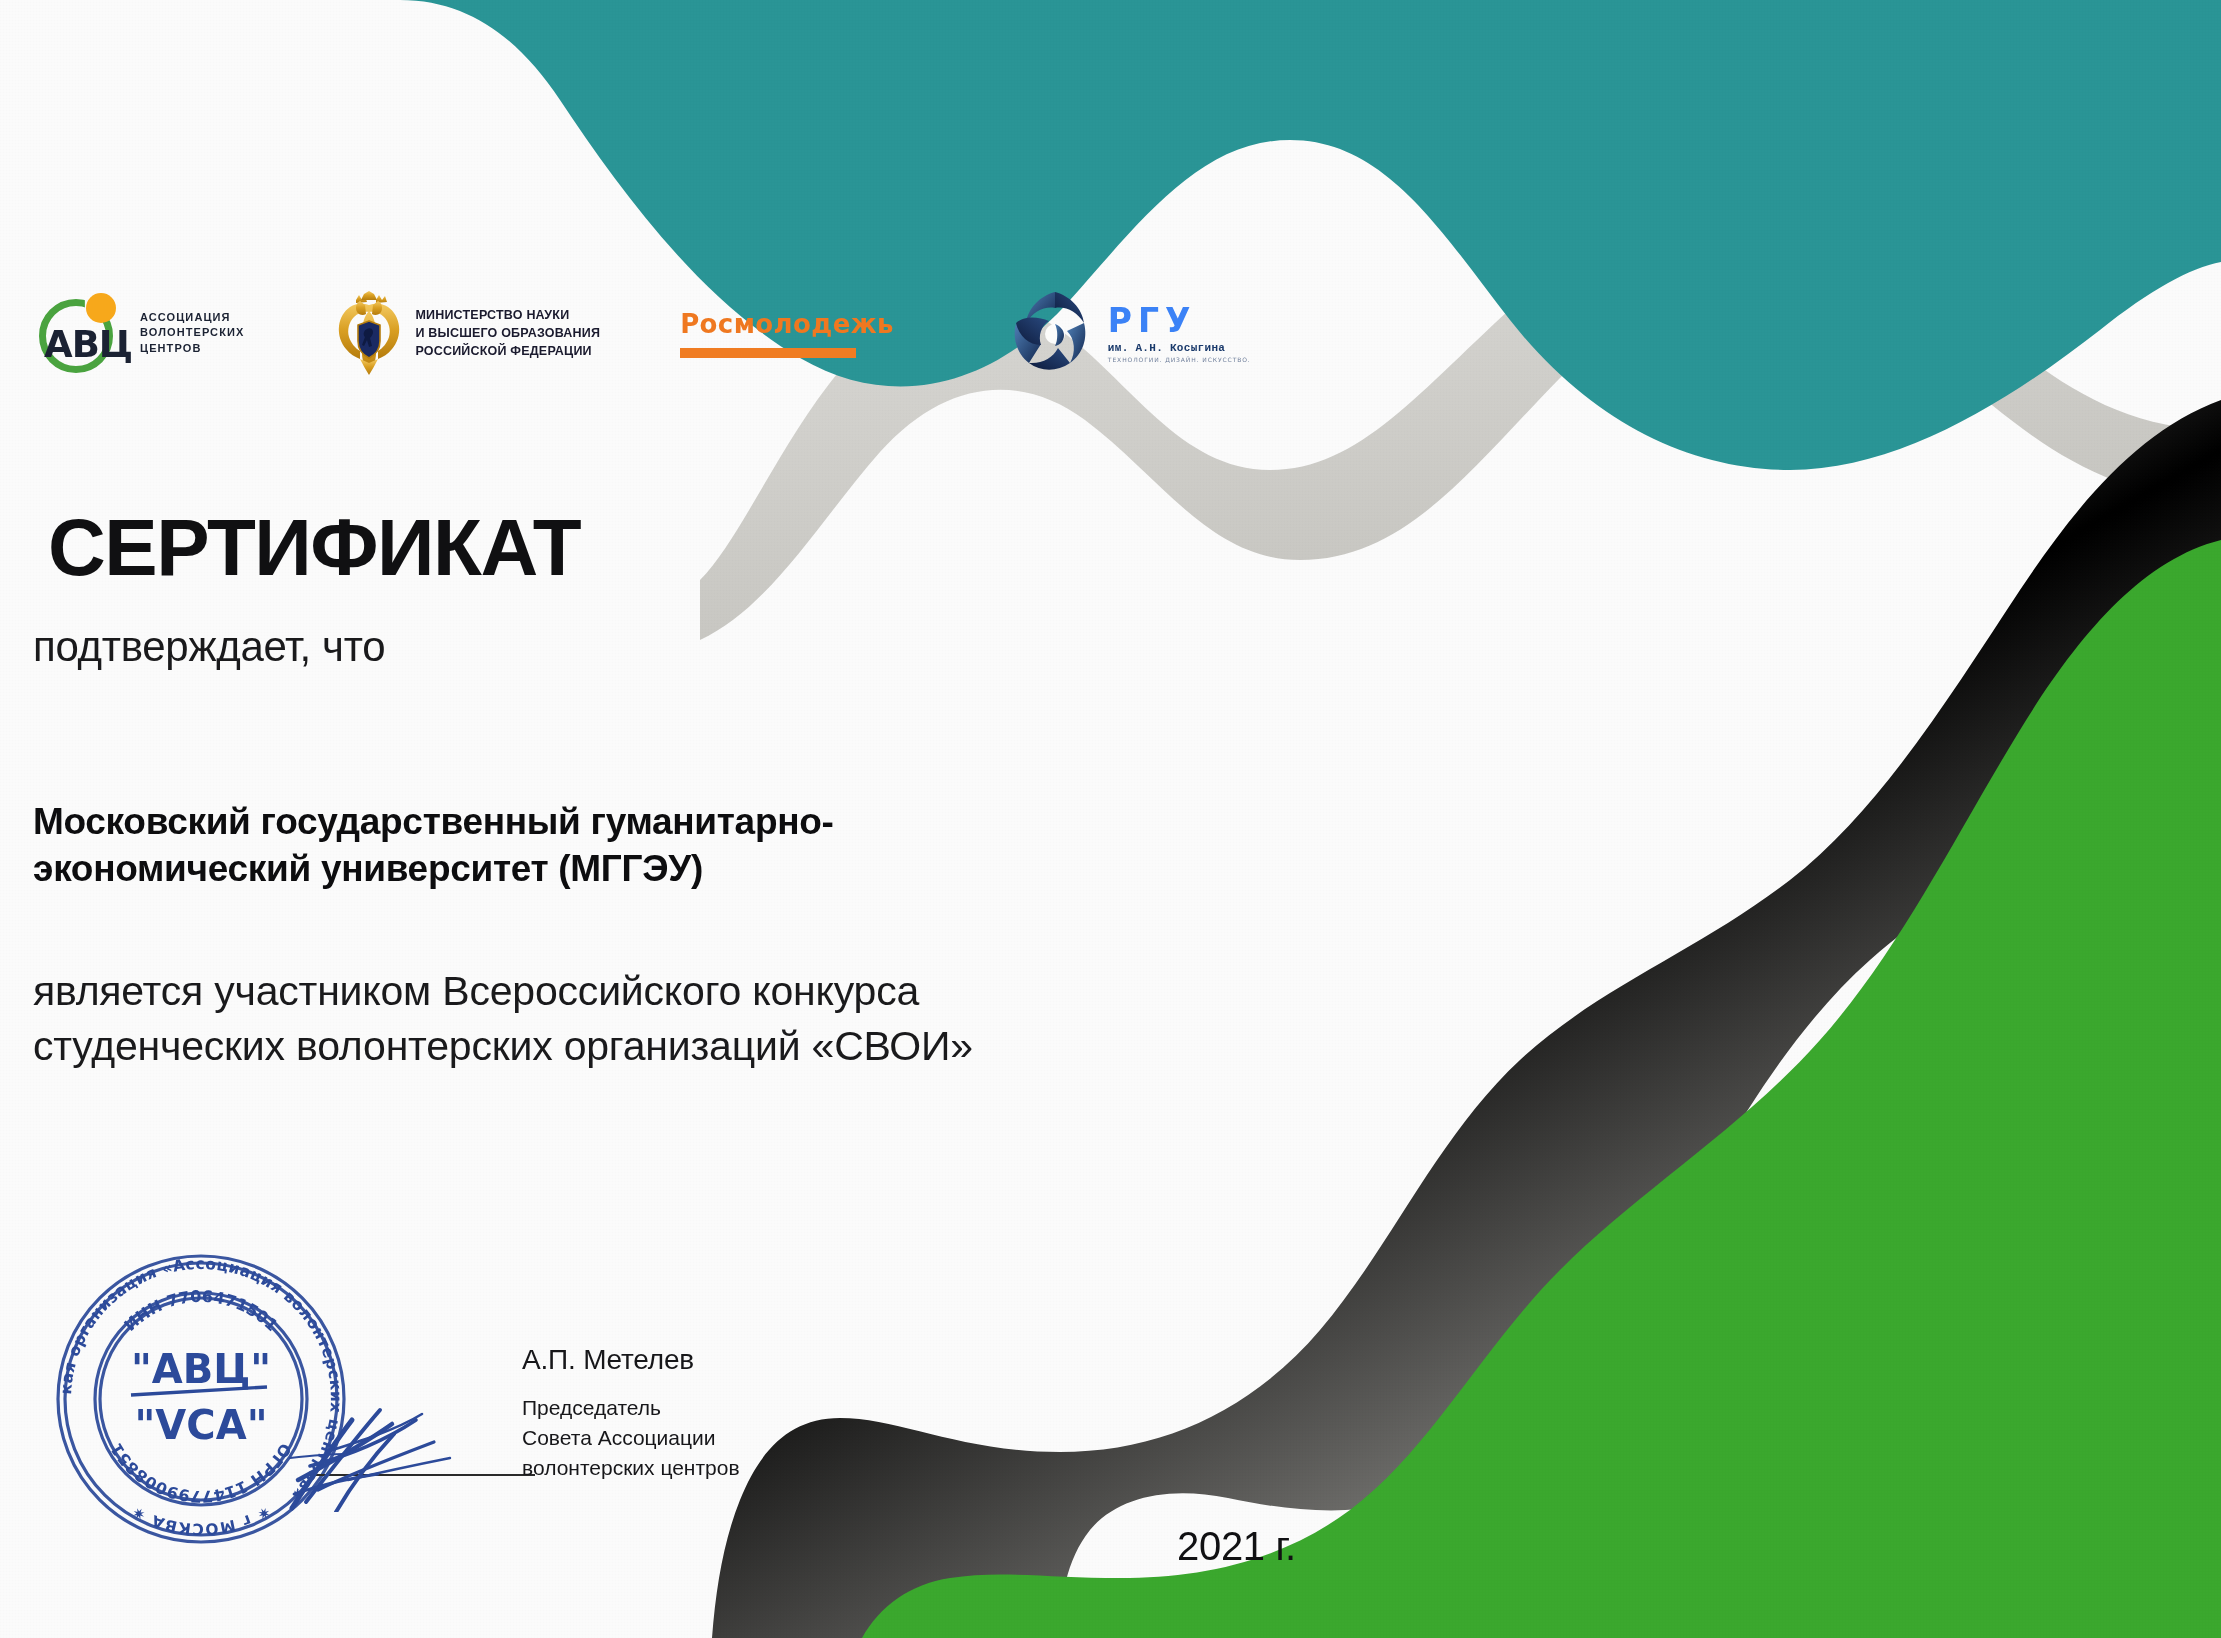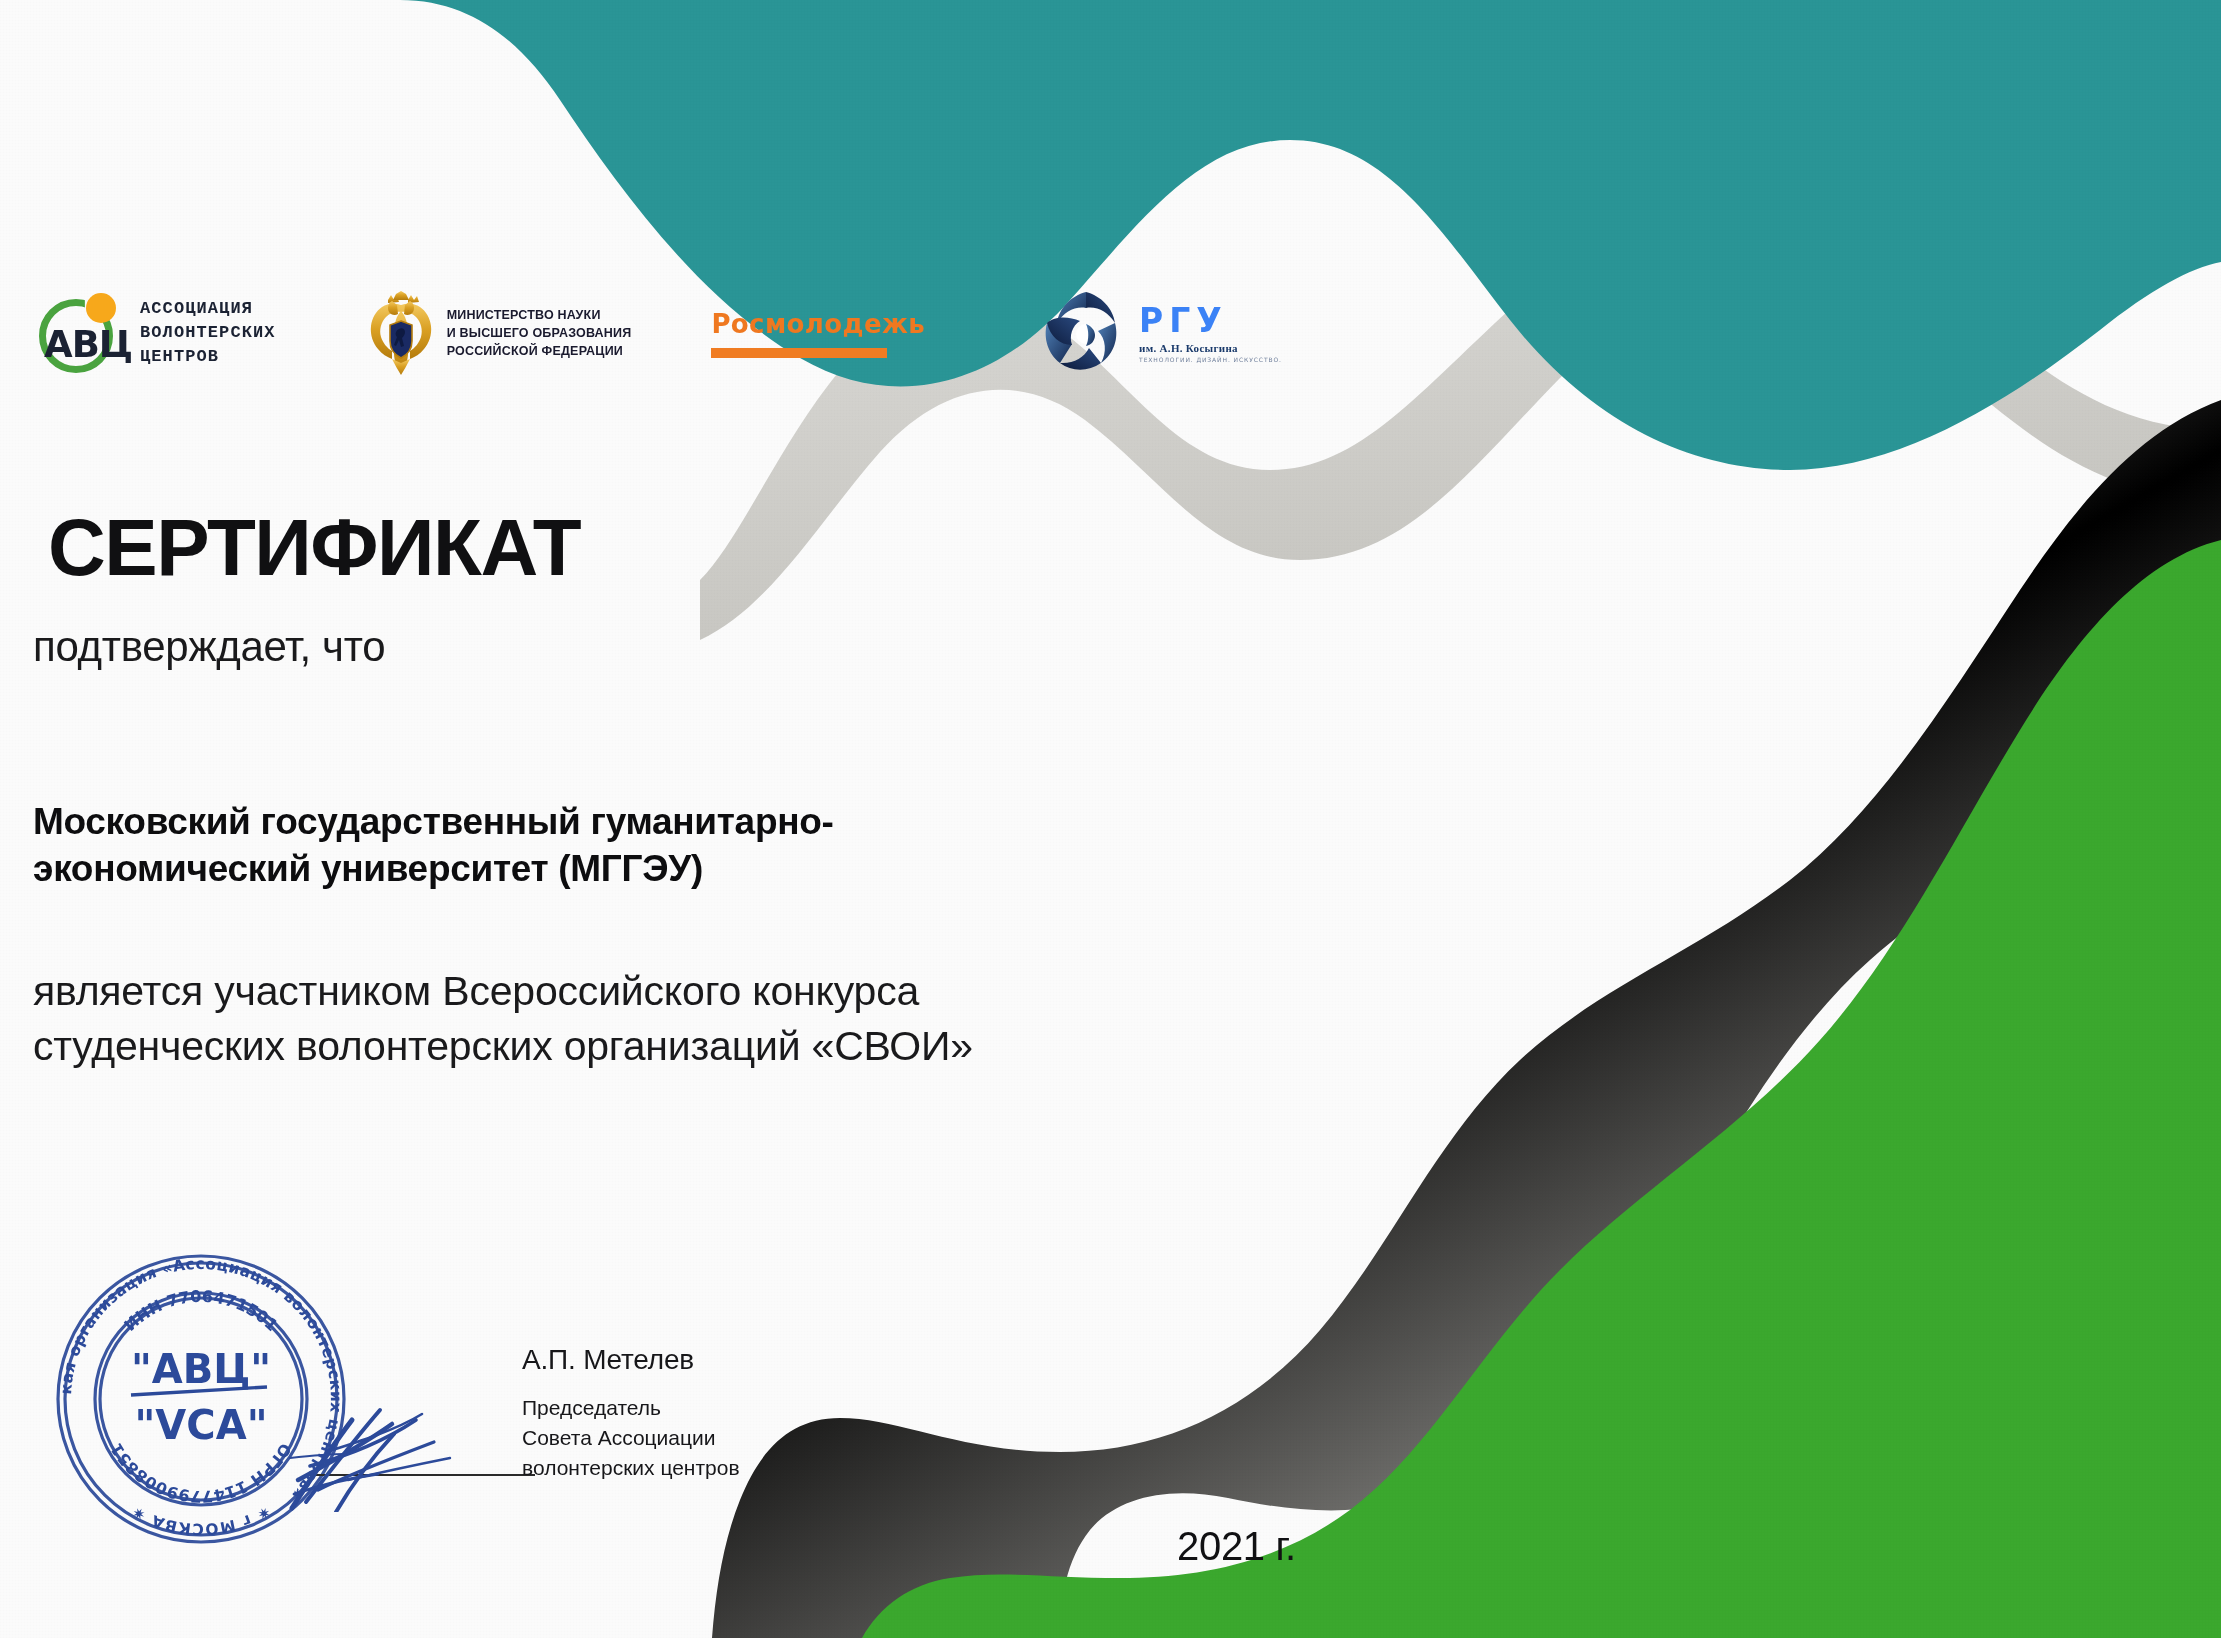--- a/index.html
+++ b/index.html
@@ -69,23 +69,23 @@
     border-radius: 50%;
     background: #f7a81b;
   }
   .avc-letters {
     position: absolute; left: 8px; top: 36px;
     font-size: 37px; font-weight: 900; letter-spacing: -1px;
     color: #1b2233;
     font-family: "DejaVu Sans", sans-serif;
   }
   .avc-caption {
-    font-size: 17px; font-weight: 700; line-height: 1.42;
+    font-size: 11px; font-weight: 700; line-height: 1.42;
     letter-spacing: 1.1px; color: #1b2233; white-space: pre-line;
-    font-family: Liberation Mono, monospace;
+    font-family: Liberation Sans, sans-serif;
   }
 
   
   #logo-ministry { margin-right: 80px; }
   .eagle { width: 66px; height: 84px; margin-right: 13px; }
   .ministry-caption {
     font-size: 12.5px; line-height: 1.45; letter-spacing: .2px;
     color: #1a1a2e; font-weight: 700; white-space: pre-line;
     font-family: Liberation Sans, sans-serif;
   }
@@ -104,21 +104,21 @@
   
   .rgu-mark { width: 86px; height: 86px; margin-right: 10px; }
   .rgu-word {
     font-size: 33px; font-weight: 700; color: #3b82f6;
     letter-spacing: 6px; line-height: 1;
     font-family: "DejaVu Sans", sans-serif;
   }
   .rgu-sub {
     margin-top: 5px; font-size: 11px; font-weight: 700;
     color: #1a3a6b; letter-spacing: .3px;
-    font-family: Liberation Serif, serif;
+    font-family: Liberation Mono, monospace;
   }
   .rgu-tagline {
     margin-top: 2px; font-size: 6px; color: #6f7f9b;
     letter-spacing: .9px;
     font-family: "DejaVu Sans", sans-serif;
   }
 
   
   #body-text { position: absolute; left: 30px; top: 0; z-index: 4; width: 1500px; }
 

